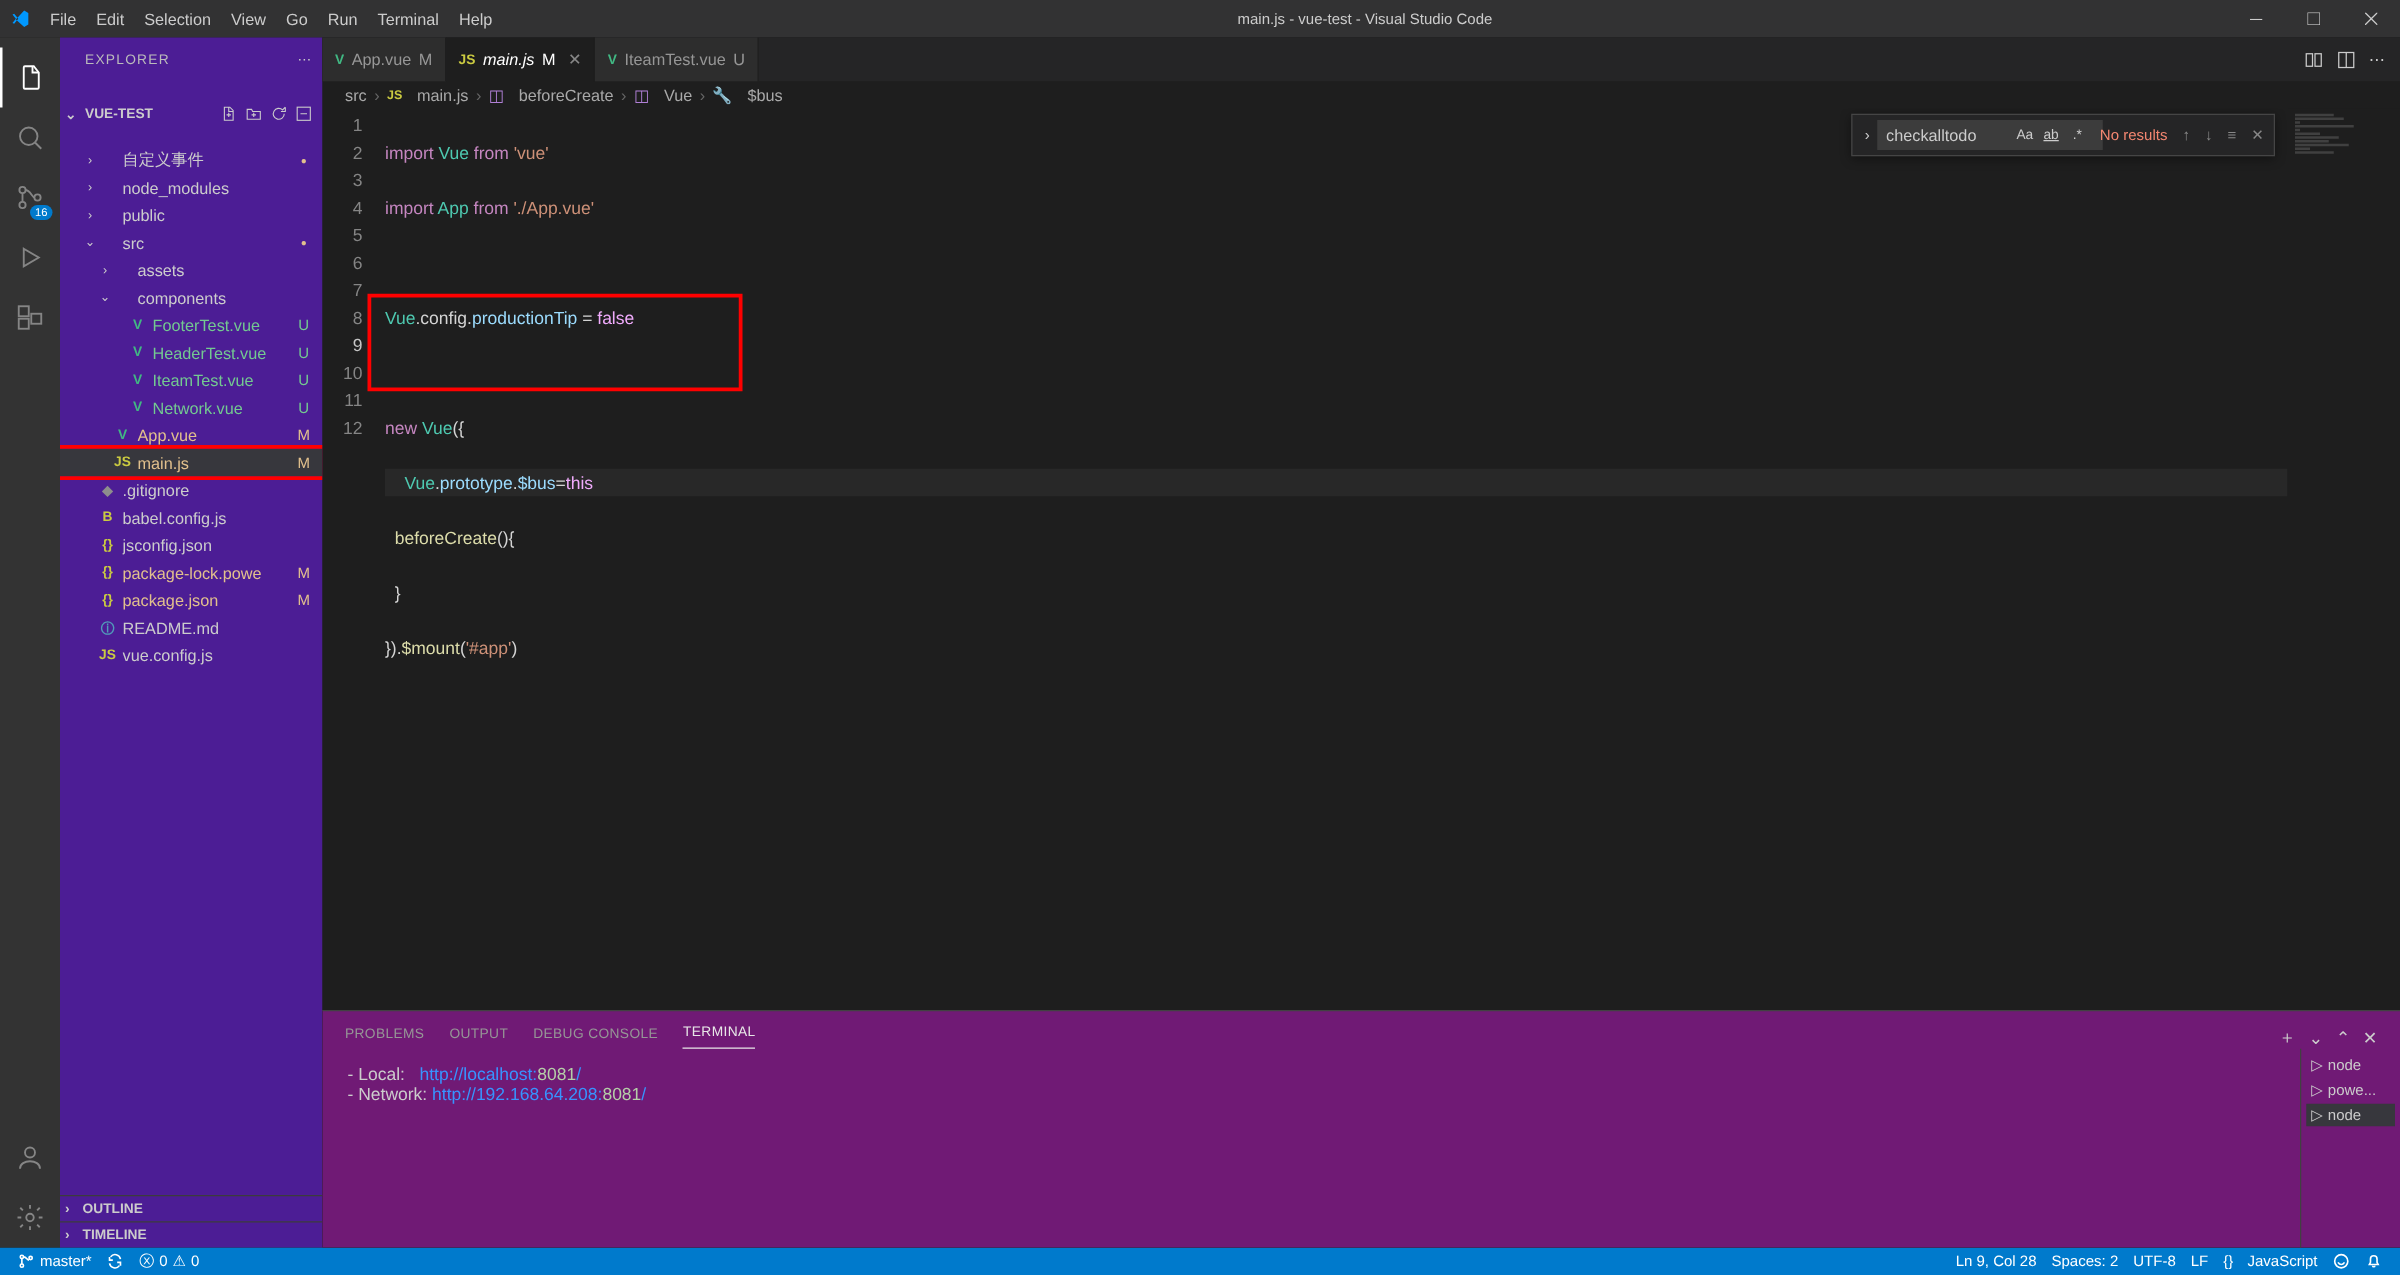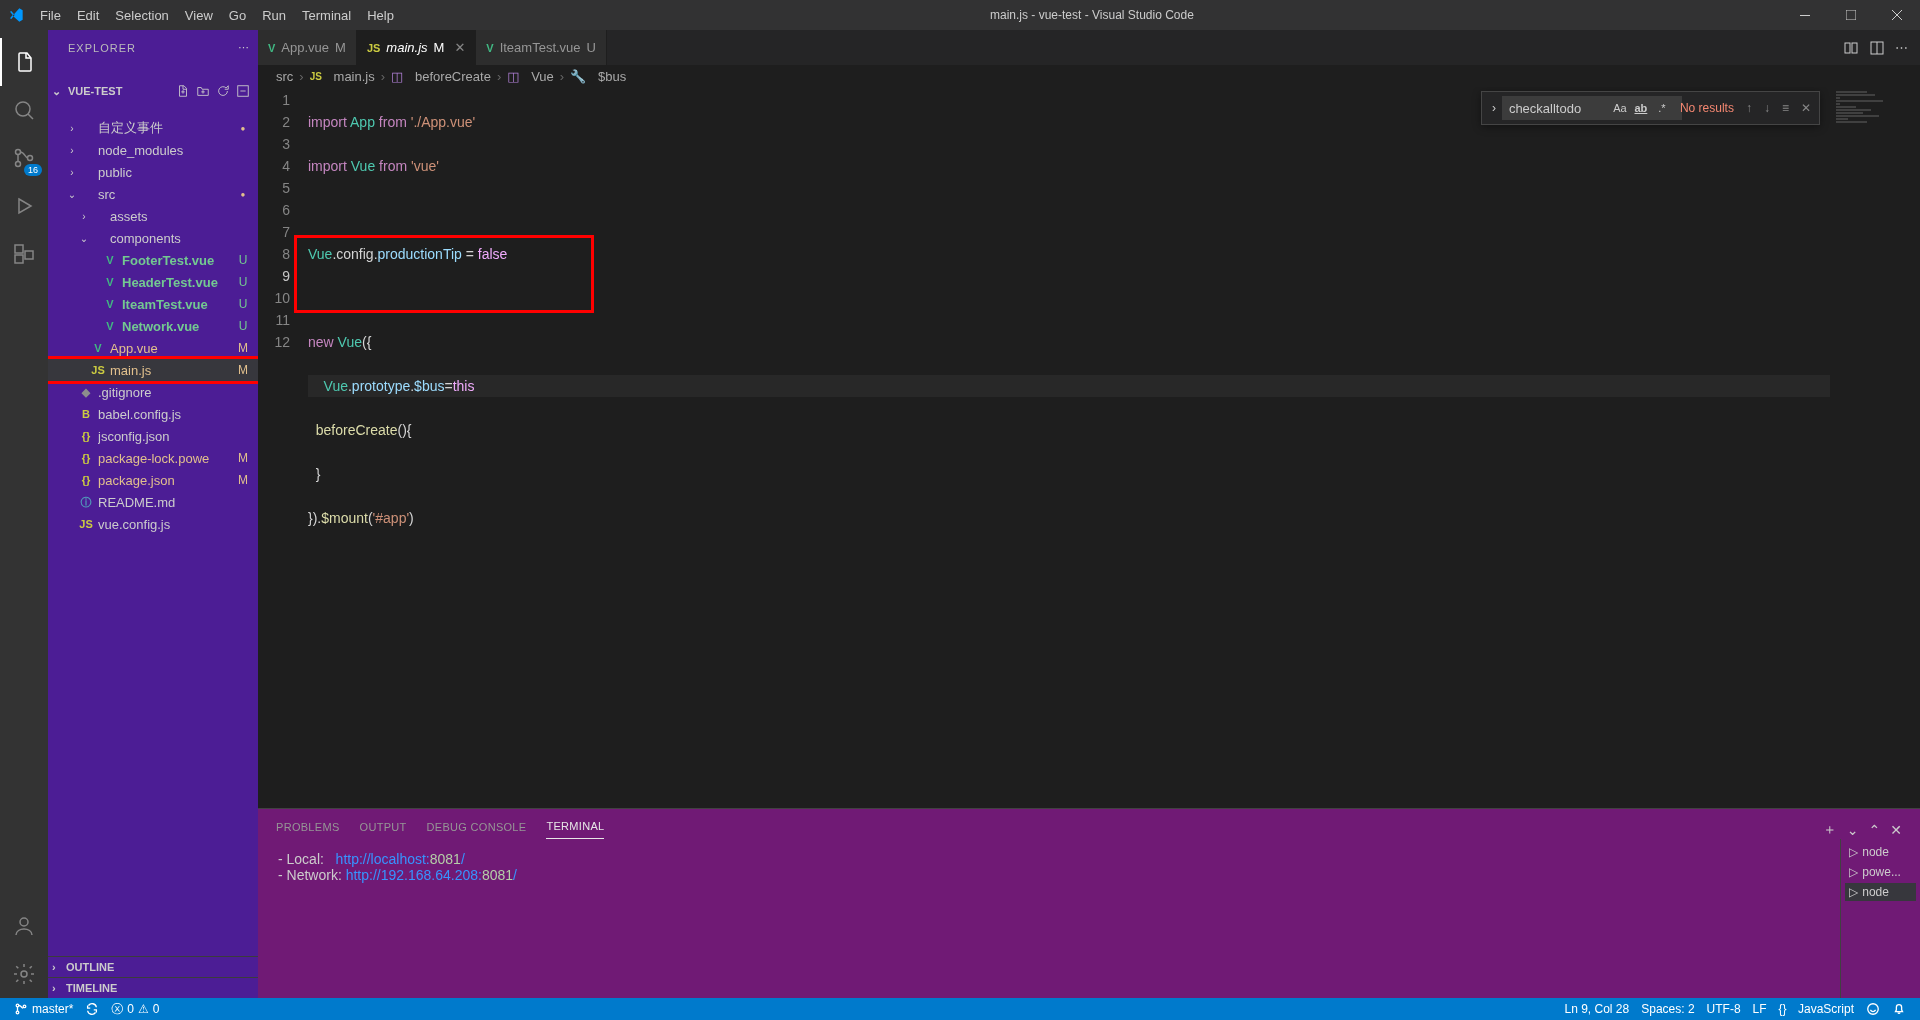--- a/index.html
+++ b/index.html
@@ -34,21 +34,21 @@
 .tree { flex:1; overflow:auto; font-size:13px;}
 .tree-item { display:flex; align-items:center; height:22px; padding-right:8px; cursor:pointer; white-space:nowrap;}
 .tree-item.selected { background: #37373d; }
 .tree-item .twisty { width:12px; text-align:center; font-size:10px; color:#cccccc;}
 .tree-item .file-icon { width:16px; margin-right:4px; display:flex; align-items:center; justify-content:center; font-size:11px;}
 .tree-item .name { flex:1; overflow:hidden; text-overflow:ellipsis;}
 .tree-item .status { color:#e2c08d; font-size:12px; width:14px; text-align:center;}
 .tree-item .status.U { color:#73c991;}
 .tree-item .status.M { color:#e2c08d;}
 .tree-item.modified .name { color:#e2c08d;}
-.tree-item.untracked .name { color:#73c991;font-weight:bold;}
+.tree-item.untracked .name { color:#73c991;}
 .red-box { outline: 3px solid #ff0000; }
 .sidebar-bottom { }
 .sidebar-section { border-top:1px solid #3c3c3c; padding:4px 8px 4px 4px; font-size:11px; font-weight:bold; display:flex; align-items:center;}
 
 
 .editor-area { flex:1; display:flex; flex-direction:column; background:#1e1e1e; min-width:0;}
 .tabs { height:35px; background:#252526; display:flex; align-items:stretch;}
 .tab { display:flex; align-items:center; padding:0 10px; background:#2d2d2d; color:#969696; border-right:1px solid #1e1e1e; cursor:pointer; font-size:13px; gap:6px; font-style:normal;}
 .tab.active { background:#1e1e1e; color:#ffffff;}
 .tab .close { margin-left:4px; color:#cccccc; opacity:0.6;}
@@ -410,40 +410,40 @@
           <div style="height: 22px;">5</div>
           <div style="height: 22px;">6</div>
           <div style="height: 22px;">7</div>
           <div style="height: 22px;">8</div>
           <div style="height: 22px; color: rgb(198, 198, 198);">9</div>
           <div style="height: 22px;">10</div>
           <div style="height: 22px;">11</div>
           <div style="height: 22px;">12</div>
         </div>
       <div class="code">
+<div class="line"><span class="kw">import</span> <span class="mod">Vue</span> <span class="kw">from</span> <span class="str">'vue'</span></div>
 <div class="line"><span class="kw">import</span> <span class="mod">App</span> <span class="kw">from</span> <span class="str">'./App.vue'</span></div>
-<div class="line"><span class="kw">import</span> <span class="mod">Vue</span> <span class="kw">from</span> <span class="str">'vue'</span></div>
 <div class="line"></div>
 <div class="line"><span class="mod">Vue</span><span>.config.</span><span class="var">productionTip</span><span> = </span><span class="this">false</span></div>
 <div class="line"></div>
 <div class="line"><span class="kw">new</span> <span class="mod">Vue</span><span>({</span></div>
 <div class="line current">    <span class="mod">Vue</span><span>.</span><span class="var">prototype</span><span>.</span><span class="var">$bus</span><span>=</span><span class="this">this</span></div>
 <div class="line">  <span class="fn">beforeCreate</span><span>(){</span></div>
 <div class="line">  <span>}</span></div>
 <div class="line"><span>}).</span><span class="fn">$mount</span><span>(</span><span class="str">'#app'</span><span>)</span></div>
 <div class="line"></div>
         <div class="highlight-box" style="left:-14px; top:148px; width:300px; height:78px;"></div>
       </div>
 
       <div class="find-widget">
         <span class="expand">›</span>
         <input value="checkalltodo" style="">
         <div class="toggles">
           <span class="toggle">Aa</span>
-          <span class="toggle" style="text-decoration:underline;font-weight:bold;">ab</span>
+          <span class="toggle" style="text-decoration:underline;">ab</span>
           <span class="toggle">.*</span>
         </div>
         <span class="msg">No results</span>
         <div class="nav">
           <span class="navbtn">↑</span>
           <span class="navbtn">↓</span>
           <span class="navbtn">≡</span>
           <span class="navbtn">✕</span>
         </div>
       </div>

